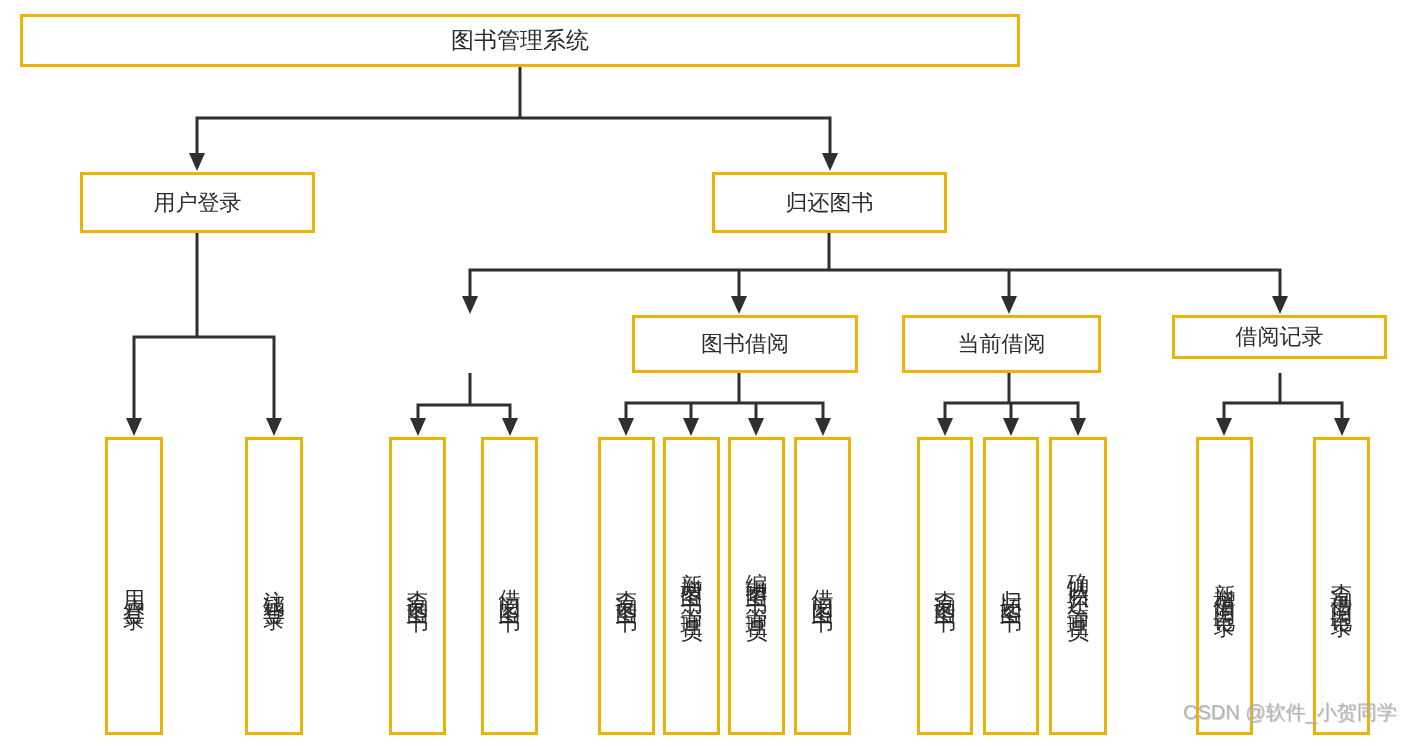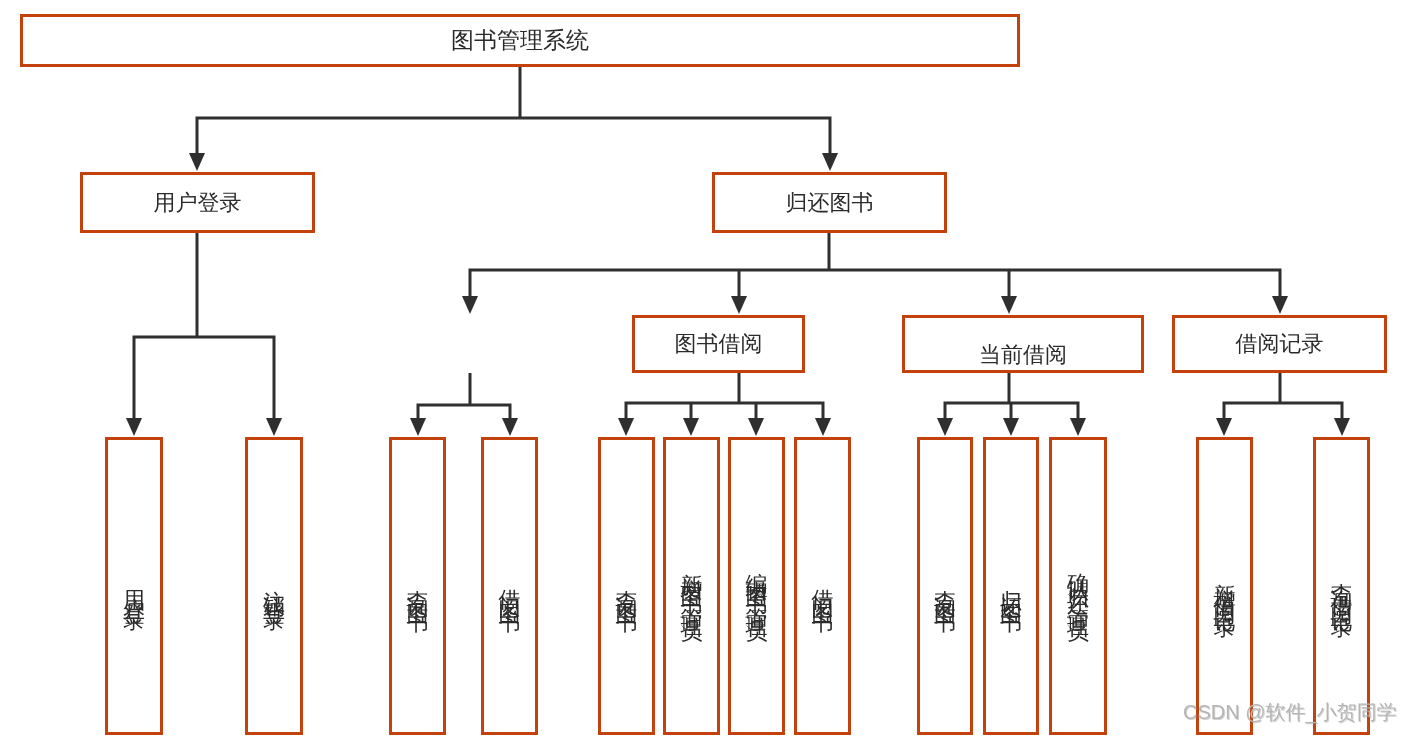--- a/index.html
+++ b/index.html
@@ -3,21 +3,21 @@
 <meta charset="utf-8">
 <style>
   html,body{margin:0;padding:0;background:#ffffff;}
   #stage{
     position:relative;width:1405px;height:747px;background:#ffffff;
     font-family:"Liberation Sans",sans-serif;color:#2b2b2b;overflow:hidden;
   }
   #wires{position:absolute;left:0;top:0;width:1405px;height:747px;}
   .node{
     position:absolute;box-sizing:border-box;background:#ffffff;
-    border:3px solid #c2410c;display:flex;align-items:center;justify-content:center;
+    border:3px solid #eab308;display:flex;align-items:center;justify-content:center;
   }
   .lvl1{font-size:23px;}
   .lvl2,.lvl3{font-size:22px;}
   .leaf{font-size:22px;}
   .leaf .vtext{
     writing-mode:vertical-rl;text-orientation:mixed;letter-spacing:7px;
     line-height:1;white-space:nowrap;
   }
   .watermark{
     position:absolute;left:1183px;top:699px;font-size:20px;color:#b5b5b5;
@@ -85,27 +85,27 @@
     <span>图书管理系统</span>
   </div>
 
   <div class="node lvl2" style="left:80px;top:172px;width:235px;height:61px;">
     <span>用户登录</span>
   </div>
   <div class="node lvl2" style="left:712px;top:172px;width:235px;height:61px;">
     <span>归还图书</span>
   </div>
 
-  <div class="node lvl3" style="left:632px;top:315px;width:173px;height:58px;">
+  <div class="node lvl3" style="left:632px;top:315px;width:226px;height:58px;">
     <span>图书借阅</span>
   </div>
-  <div class="node lvl3" style="left:902px;top:315px;width:242px;height:58px;align-items:flex-end;">
+  <div class="node lvl3" style="left:902px;top:315px;width:199px;height:58px;">
     <span>当前借阅</span>
   </div>
-  <div class="node lvl3" style="left:1172px;top:315px;width:215px;height:58px;">
+  <div class="node lvl3" style="left:1172px;top:315px;width:215px;height:44px;">
     <span>借阅记录</span>
   </div>
 
   <div class="node leaf" style="left:105px;top:437px;width:58px;height:298px;">
     <span class="vtext">用户登录</span>
   </div>
   <div class="node leaf" style="left:245px;top:437px;width:58px;height:298px;">
     <span class="vtext">注销登录</span>
   </div>
 

